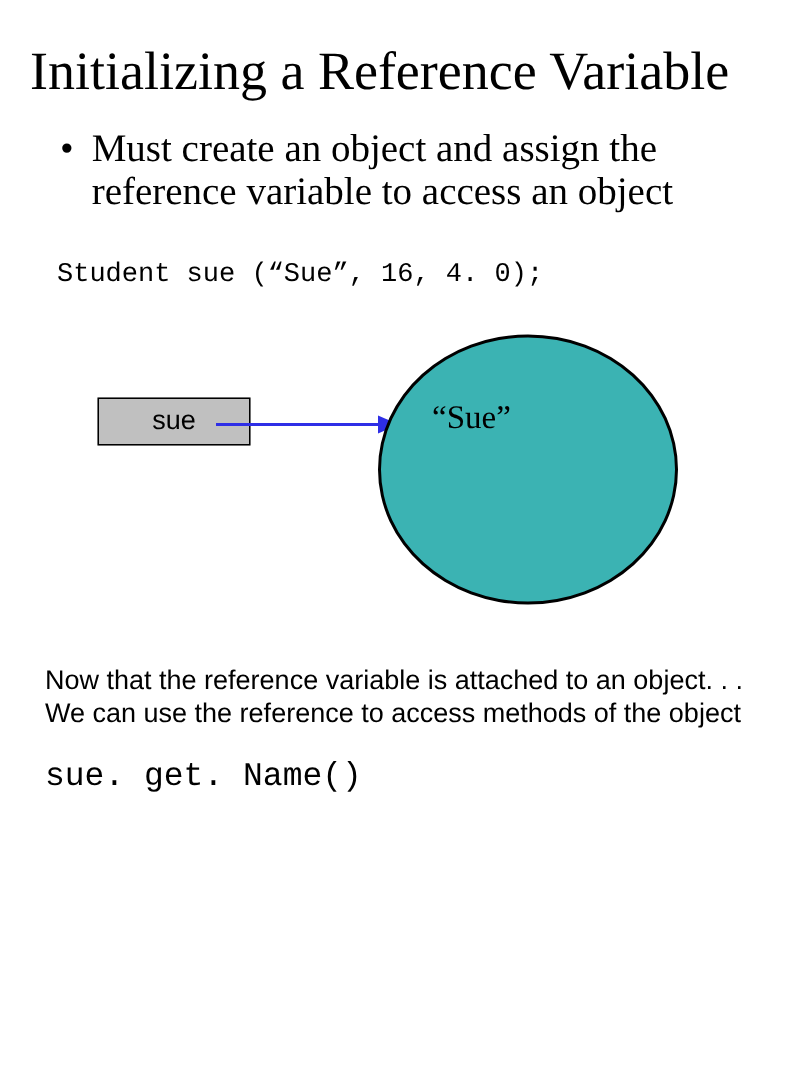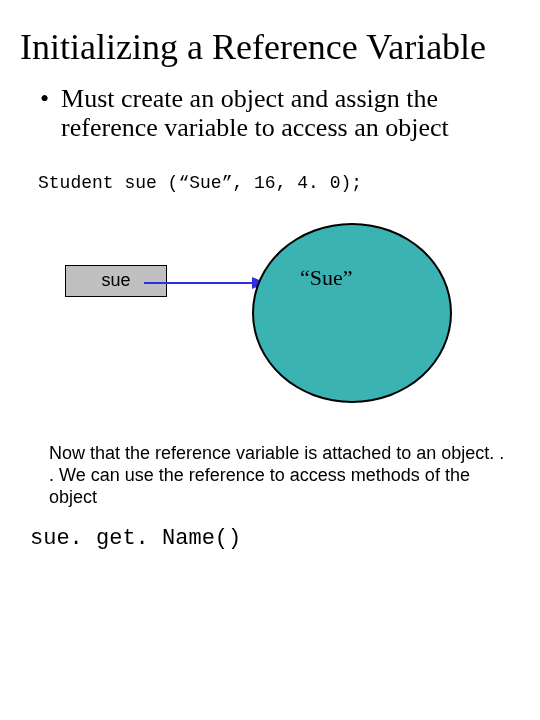--- a/index.html
+++ b/index.html
@@ -77,27 +77,26 @@
     border: 2px solid #000;
   }
   .object-text {
     position: absolute;
     left: 288px;
     top: 42px;
     font-size: 22px;
     line-height: 1.2;
     font-family: "Times New Roman", Times, serif;
   }
-  .object-text .row { white-space: pre; margin-left: 12px; }
+  .object-text .row { white-space: pre; }
   .footer-text {
     font-family: Arial, Helvetica, sans-serif;
     font-size: 18px;
     line-height: 1.2;
     padding: 0 30px 0 30px;
-    margin-left: 19px;
   }
   .method-line {
     font-family: Liberation Mono, monospace;
     font-size: 22px;
     padding: 18px 0 0 30px;
     white-space: pre;
   }
 </style>
 </head>
 <body>

